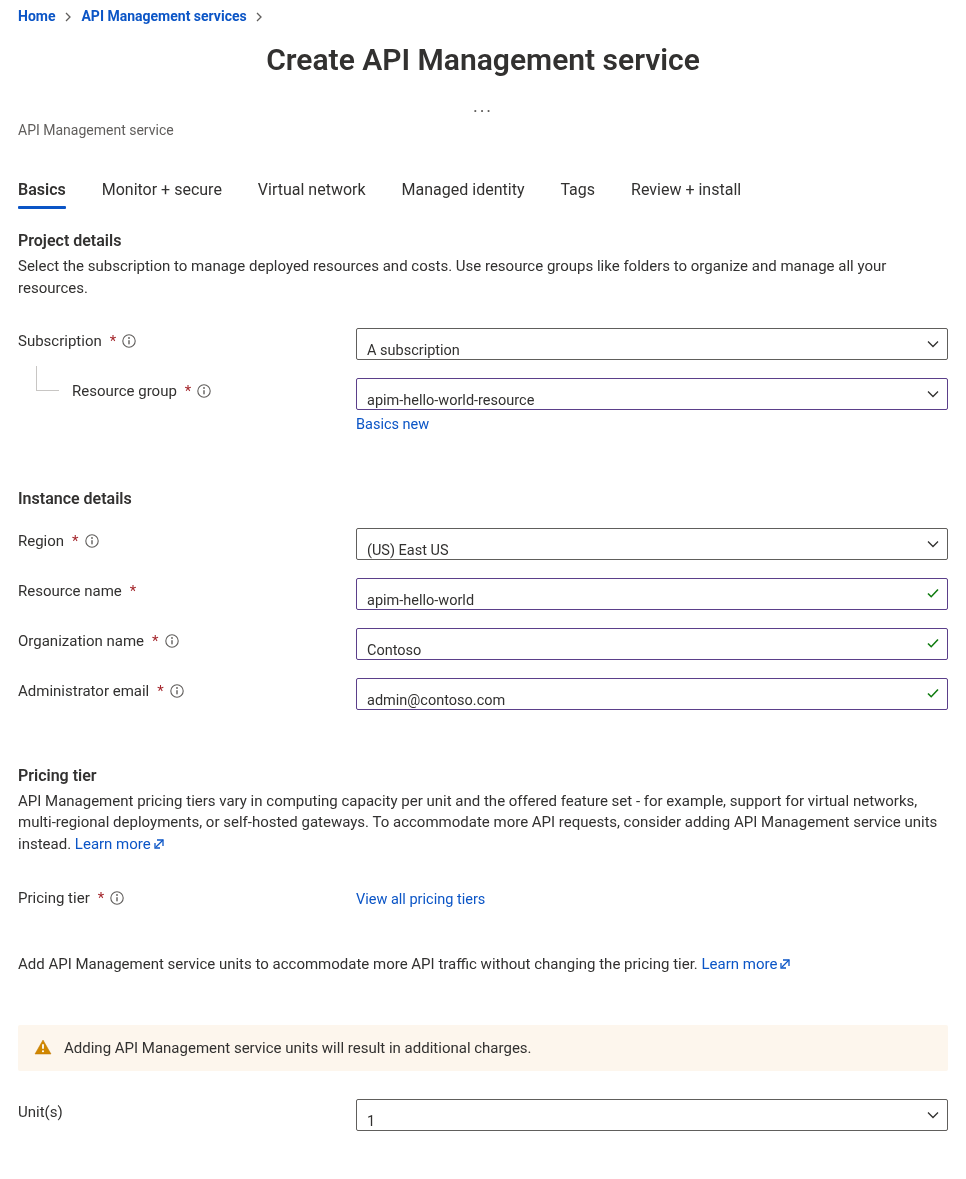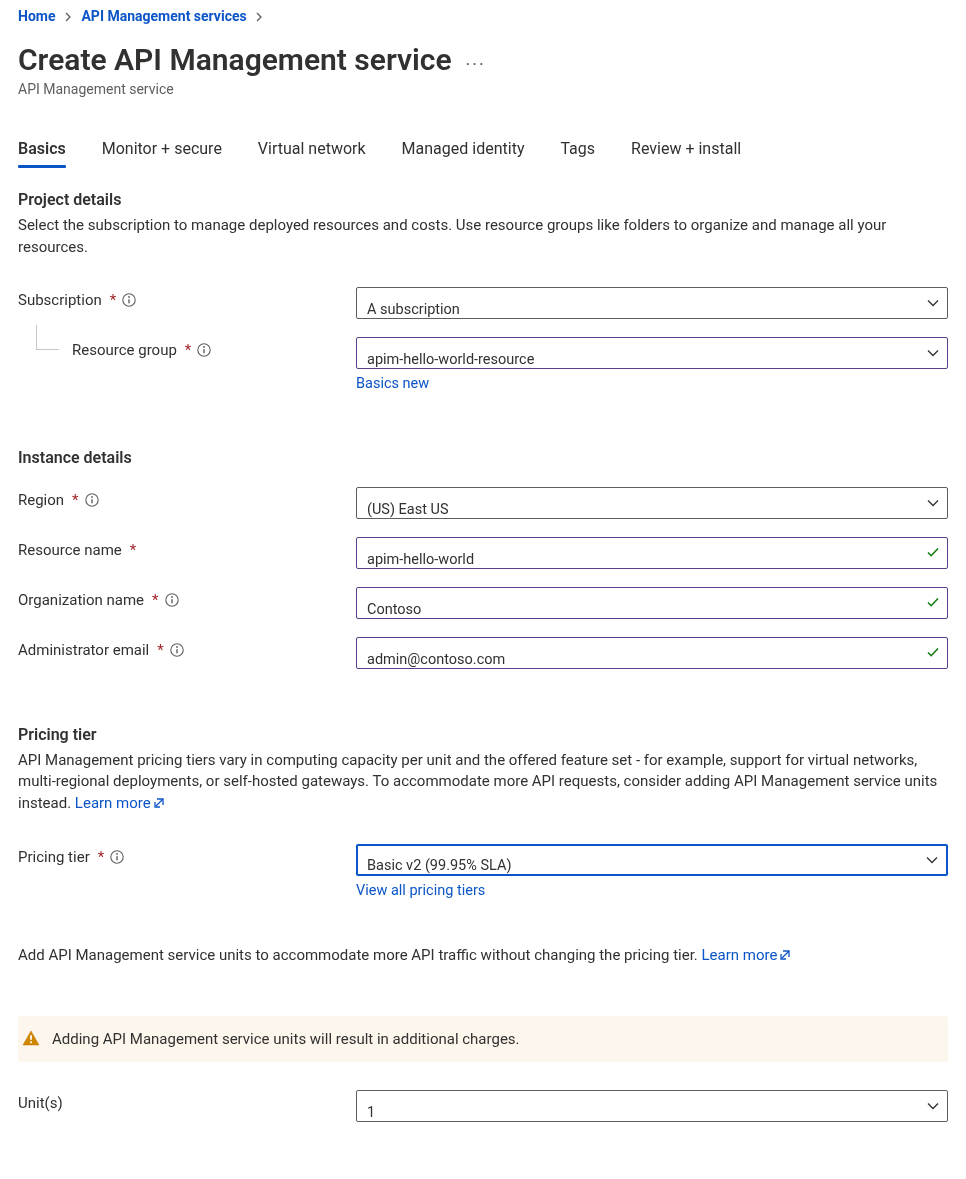--- a/index.html
+++ b/index.html
@@ -13,21 +13,21 @@
     padding: 8px 18px 24px 18px;
   }
 
   
   .breadcrumbs { font-size: 14px; margin-bottom: 18px; }
   .breadcrumbs a { color: #0b55c6; text-decoration: none; font-weight: bold; }
   .breadcrumbs .sep { color: #605e5c; margin: 0 6px; display:inline-block;}
   .breadcrumbs .sep svg { vertical-align: -1px; }
 
   h1.page-title { font-size: 30px; font-weight: 600; margin: 0 0 4px 0; display:inline-block; }
-  .title-row { display:flex; align-items:center; gap:14px;}
+  .title-row { display:flex; align-items:center; gap:14px;flex-direction:column;}
   .more-icon { color:#605e5c; font-size:18px; letter-spacing:2px; margin-top:6px;}
   .subtitle { font-size: 14px; color: #605e5c; margin-bottom: 36px; }
 
   
   .tabs { display:flex; gap: 36px; border-bottom: 0px solid transparent; margin-bottom: 22px; }
   .tab { font-size: 16px; color: #323130; padding: 6px 0 10px 0; cursor:pointer; position:relative;}
   .tab.active { font-weight:600; }
   .tab.active::after {
     content:""; position:absolute; left:0; right:0; bottom:0; height:3px;
     background:#0b55c6; border-radius:1px;
@@ -60,21 +60,21 @@
   }
   .dropdown.validated, .textbox.validated { border-color:#5b3f8a; }
   .dropdown.focused { border:2px solid #0b55c6; padding-left:9px; padding-right:29px; height:32px;}
   .dropdown .chevron { position:absolute; right:8px; top:50%; transform:translateY(-50%);}
   .dropdown .check, .textbox .check { position:absolute; right:8px; top:50%; transform:translateY(-50%);}
   .helper-link { display:inline-block; color:#0b55c6; text-decoration:none; font-size:14.5px; margin-top:6px;}
   .spacer { height: 28px; }
 
   
   .warn-banner {
-    background:#fdf6ed; border-radius:2px; padding:14px 4px; display:flex; align-items:center;
+    background:#fdf6ed; border-radius:2px; padding:14px 16px; display:flex; align-items:center;
     gap:12px; font-size:15px; margin: 48px 0 28px 0;
   }
   .warn-icon { width:18px; height:18px; flex:0 0 18px;}
 </style>
 </head>
 <body>
 
 <svg width="0" height="0" style="position:absolute">
   <defs>
     <g id="chevron-right">
@@ -267,26 +267,20 @@
   <div class="label-col">
     <span>Pricing tier</span>
       <span class="req">*</span>
     <span class="info-icon">
         <svg width="14" height="14">
           <use href="#info-circle"></use>
         </svg>
       </span>
   </div>
   <div class="field-col">
-    <div class="dropdown focused">
-      <span>Basic v2 (99.95% SLA)</span>
-      <span class="chevron"><svg width="12" height="8">
-            <use href="#chevron-down"></use>
-          </svg></span>
-    </div>
     <a href="#" class="helper-link">View all pricing tiers</a>
   </div>
 </div>
 
 <div style="height:28px"></div>
 
 <div class="section-desc" style="margin-bottom:0">
   <span>Add API Management service units to accommodate more API traffic without changing the pricing tier. </span><a href="#" class="inline-link"><span>Learn more</span><span class="extlink-icon"><svg width="12" height="12">
           <use href="#ext-link"></use>
         </svg></span></a>

